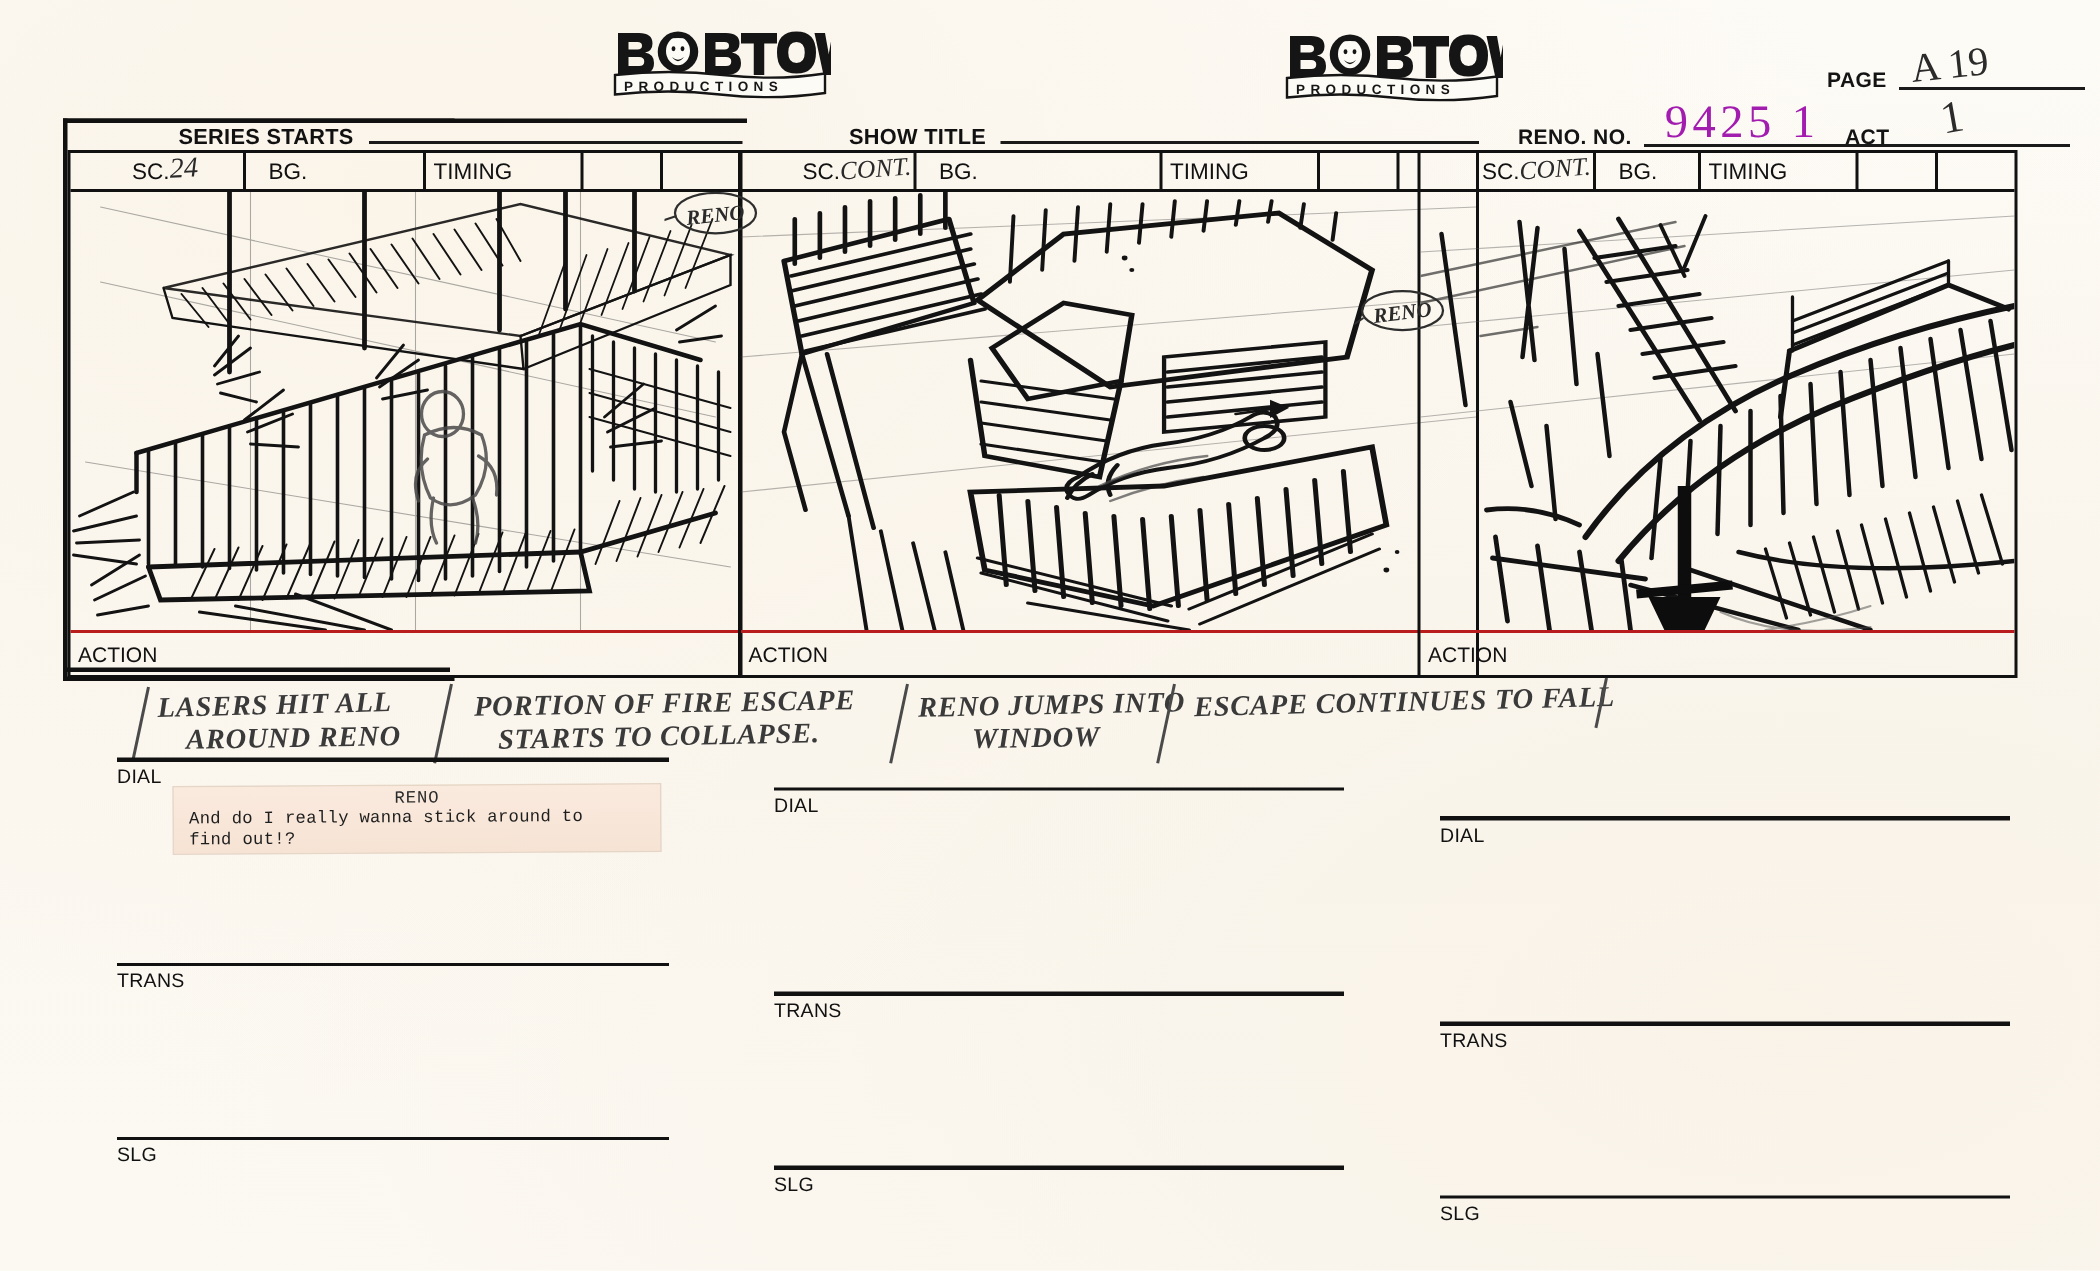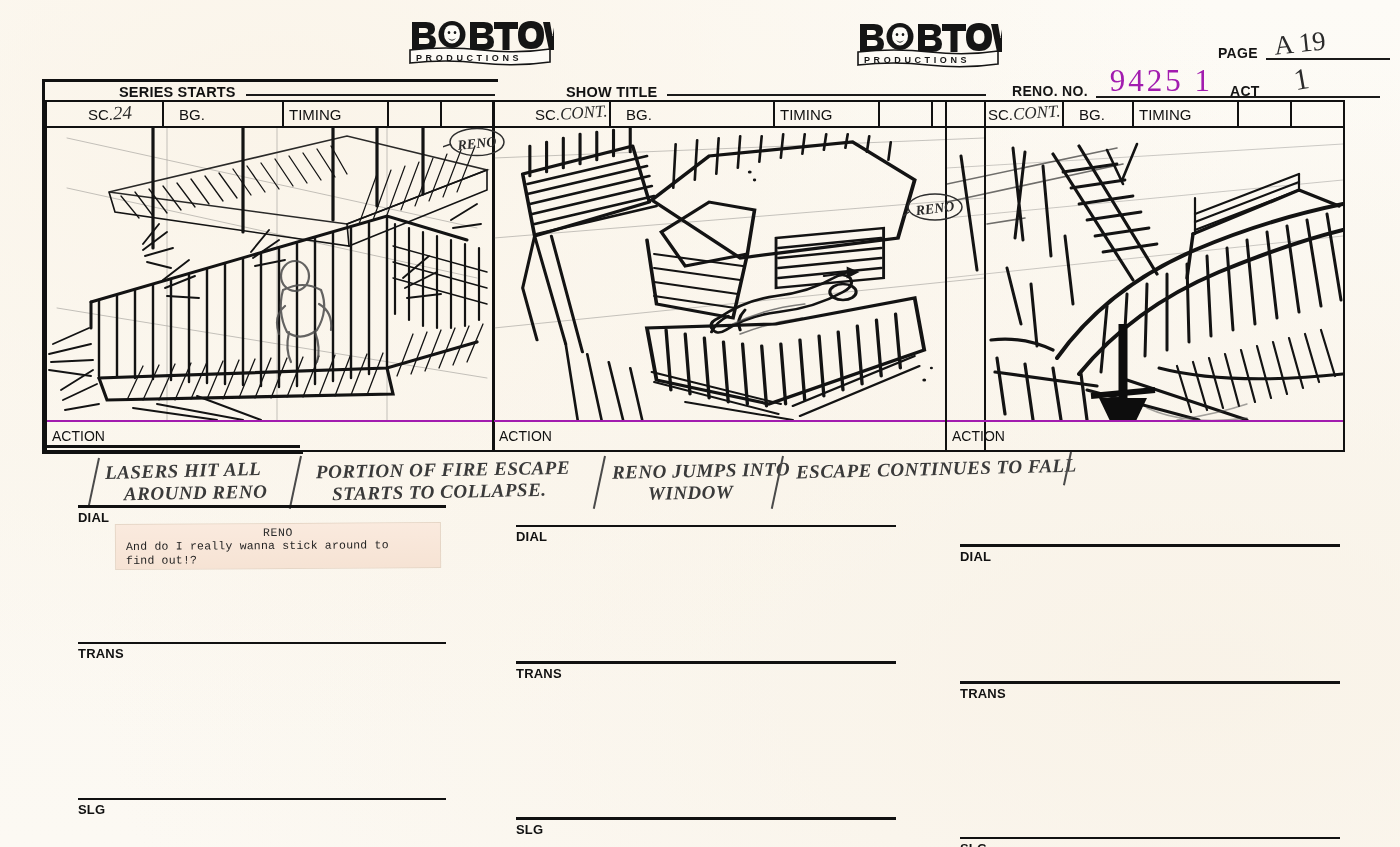--- a/index.html
+++ b/index.html
@@ -72,42 +72,42 @@
     font-size:17px;font-style:italic;color:#2a2a2a;transform:rotate(-4deg);}
   .sc-hw.num{font-size:19px;letter-spacing:0;transform:rotate(-3deg);left:30px;top:0px;}
 
   .art{position:relative;overflow:hidden;}
   .p1 .art{height:292px;}
   .p2 .art{height:292px;}
   .p3 .art{height:292px;}
   .art svg{position:absolute;left:0;top:0;width:100%;height:100%;}
 
   .action-row{height:28px;display:flex;align-items:center;padding-left:5px;
-    border-top:2px solid #a21caf;}
+    border-top:2px solid #b91c1c;}
   .action-row span{font-size:14px;color:#111;}
 
   
   .callout{position:absolute;z-index:6;pointer-events:none;}
   .callout svg{width:100%;height:100%;display:block;}
   #callout-1{left:443px;top:122px;width:64px;height:42px;}
   #callout-2{left:903px;top:188px;width:64px;height:42px;}
 
   
   .col{position:absolute;}
   .c1{left:78px;width:368px;}
   .c2{left:516px;width:380px;}
   .c3{left:960px;width:380px;}
 
-  .formrow{position:relative;font-weight:bold;}
+  .formrow{position:relative;}
   .formrow .rule{height:2.6px;background:#111;width:100%;}
   .formrow .lbl{font-size:13px;color:#111;padding-top:2px;letter-spacing:.2px;}
 
   .row-dial{top:505px;}
   .row-trans{top:583px;}
-  .row-slg{top:680px;}
+  .row-slg{top:640px;}
 
   
   .note{position:absolute;font-family:"Liberation Serif",serif;color:#3a3a3a;
     white-space:nowrap;font-style:italic;font-weight:bold;letter-spacing:.5px;}
   .note-l1{font-size:19px;}
   .note-l2{font-size:19px;}
   .slash{position:absolute;width:2px;background:#4a4a4a;transform-origin:top;}
 
   
   #dialogue-strip{position:absolute;left:116px;top:524px;width:324px;height:44px;

